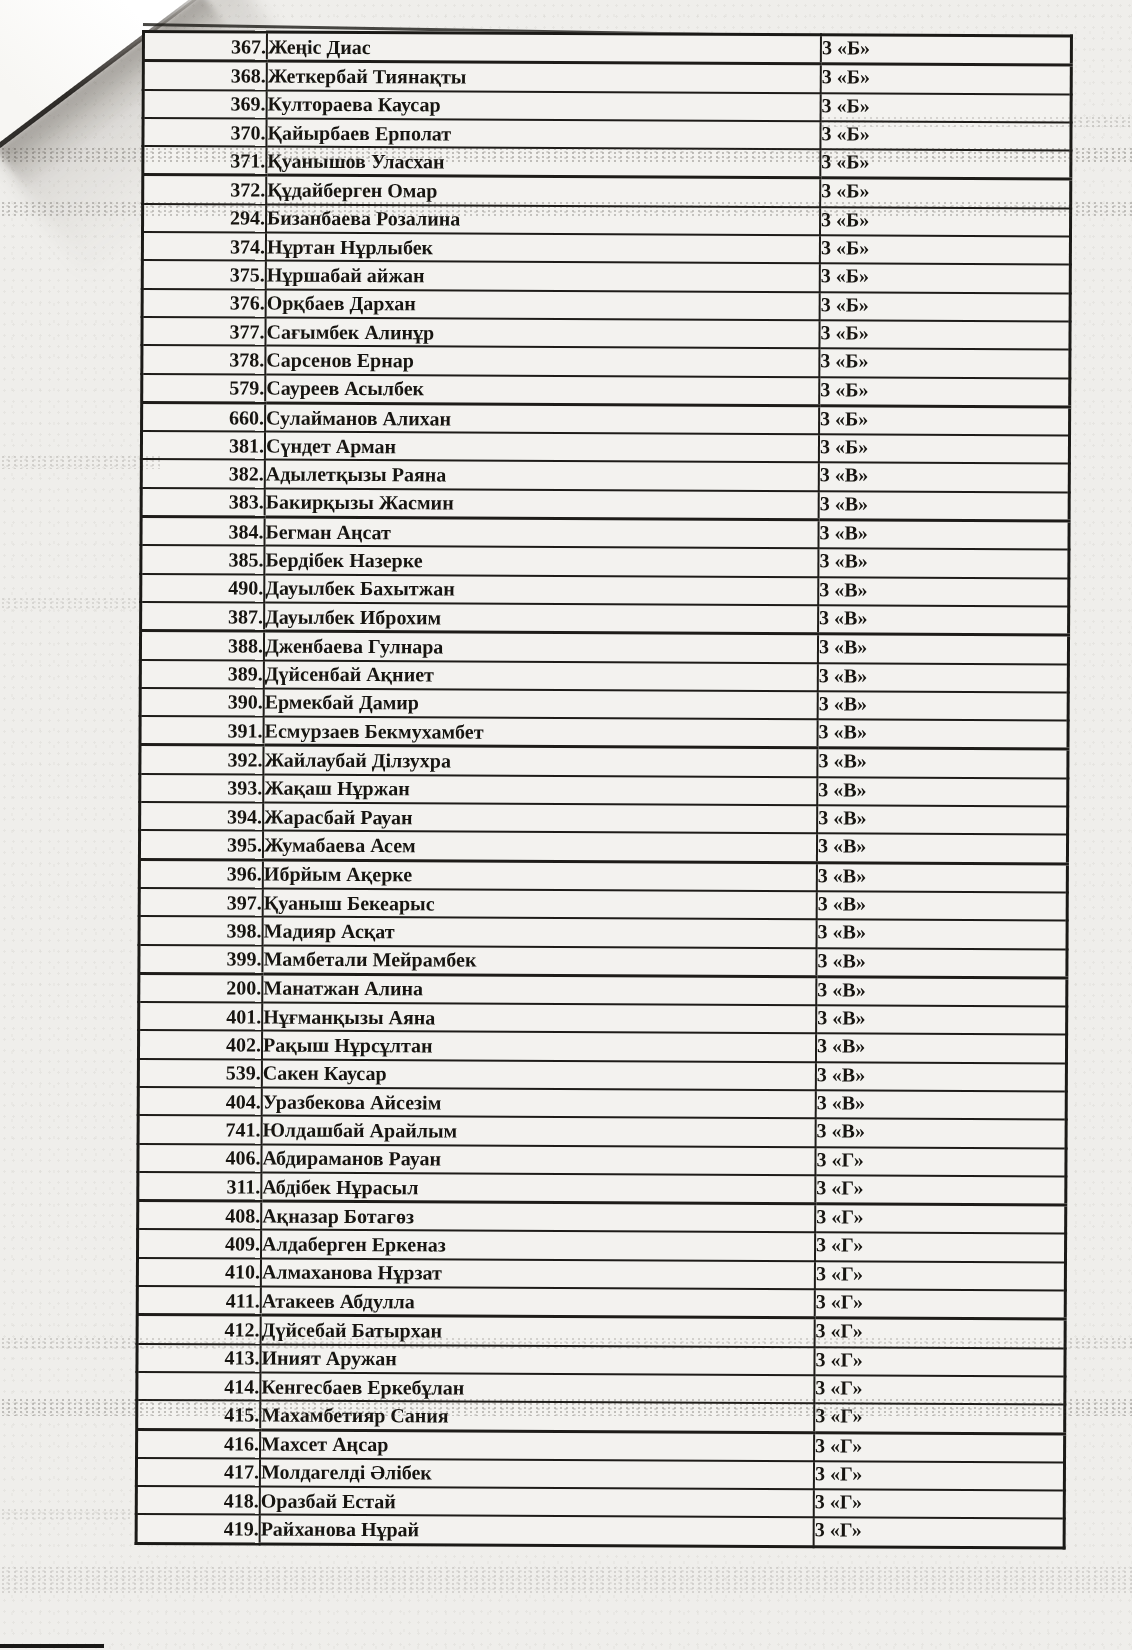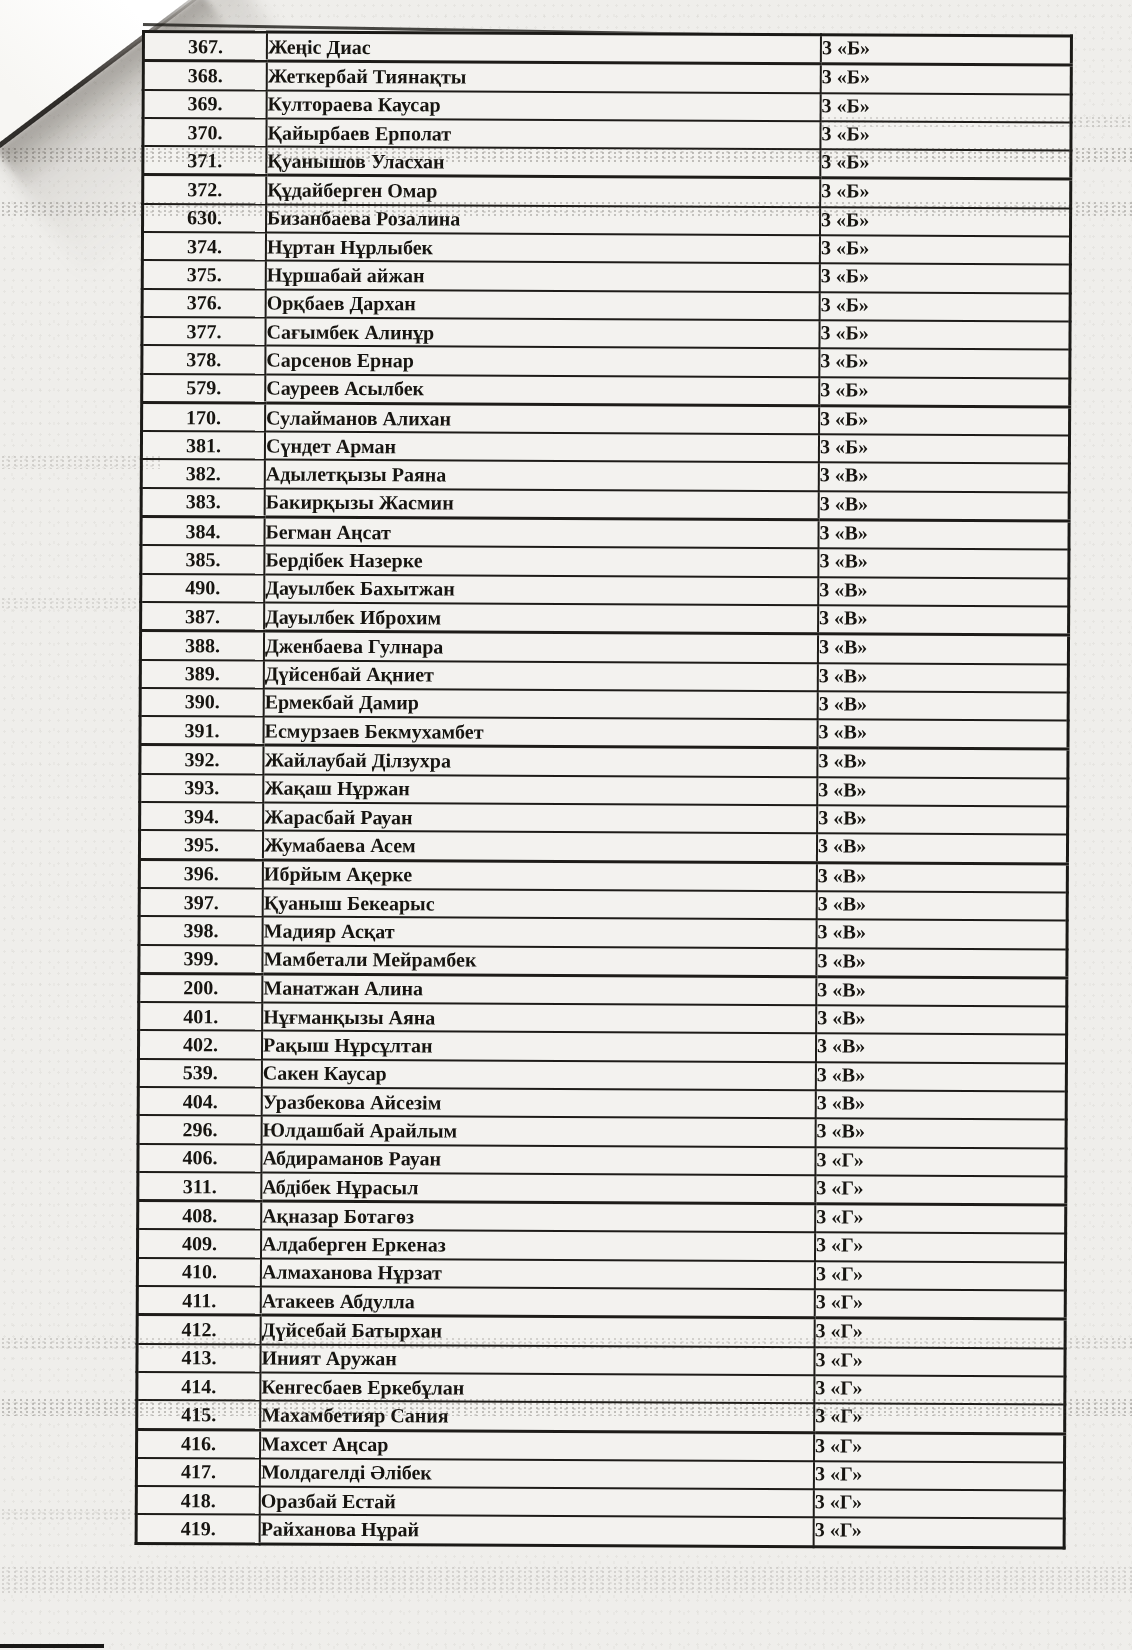--- a/index.html
+++ b/index.html
@@ -67,21 +67,21 @@
   }
   table.list { border: 3px solid #1b1a17; }
   table.list td {
     border: 2px solid #1e1c19;
     height: 26.3px; padding: 0;
     font-size: 20px; font-weight: 600; color: #171511;
     white-space: nowrap; overflow: hidden;
   }
   table.list tr:nth-child(4n+2) td { border-top-width: 3px; }
   table.list tr:nth-child(7n+3) td { border-top-width: 1.6px; }
-  td.c-num   { width: 121px; text-align: center; vertical-align: middle; }
+  td.c-num   { width: 121px; text-align: right; vertical-align: middle; }
   td.c-name  { width: 552px; padding-left: 18px; vertical-align: middle; }
   td.c-grade { width: 248px; padding-left: 13px; vertical-align: top; padding-top: 7px; }
 
   
   .noise {
     position: absolute; z-index: 3; pointer-events: none;
     background-image:
       radial-gradient(rgba(55,50,44,.55) 1px, transparent 1.4px),
       radial-gradient(rgba(55,50,44,.38) 1px, transparent 1.7px);
     background-size: 6px 4px, 9px 6px;
@@ -150,21 +150,21 @@
     <td class="c-grade">3 «Б»</td>
   </tr>
 
   <tr>
     <td class="c-num">372.</td>
     <td class="c-name">Құдайберген Омар</td>
     <td class="c-grade">3 «Б»</td>
   </tr>
 
   <tr>
-    <td class="c-num">630.</td>
+    <td class="c-num">294.</td>
     <td class="c-name">Бизанбаева Розалина</td>
     <td class="c-grade">3 «Б»</td>
   </tr>
 
   <tr>
     <td class="c-num">374.</td>
     <td class="c-name">Нұртан Нұрлыбек</td>
     <td class="c-grade">3 «Б»</td>
   </tr>
 
@@ -192,21 +192,21 @@
     <td class="c-grade">3 «Б»</td>
   </tr>
 
   <tr>
     <td class="c-num">579.</td>
     <td class="c-name">Сауреев Асылбек</td>
     <td class="c-grade">3 «Б»</td>
   </tr>
 
   <tr>
-    <td class="c-num">170.</td>
+    <td class="c-num">660.</td>
     <td class="c-name">Сулайманов Алихан</td>
     <td class="c-grade">3 «Б»</td>
   </tr>
 
   <tr>
     <td class="c-num">381.</td>
     <td class="c-name">Сүндет Арман</td>
     <td class="c-grade">3 «Б»</td>
   </tr>
 
@@ -342,21 +342,21 @@
     <td class="c-grade">3 «В»</td>
   </tr>
 
   <tr>
     <td class="c-num">404.</td>
     <td class="c-name">Уразбекова Айсезім</td>
     <td class="c-grade">3 «В»</td>
   </tr>
 
   <tr>
-    <td class="c-num">296.</td>
+    <td class="c-num">741.</td>
     <td class="c-name">Юлдашбай Арайлым</td>
     <td class="c-grade">3 «В»</td>
   </tr>
 
   <tr>
     <td class="c-num">406.</td>
     <td class="c-name">Абдираманов Рауан</td>
     <td class="c-grade">3 «Г»</td>
   </tr>
 

